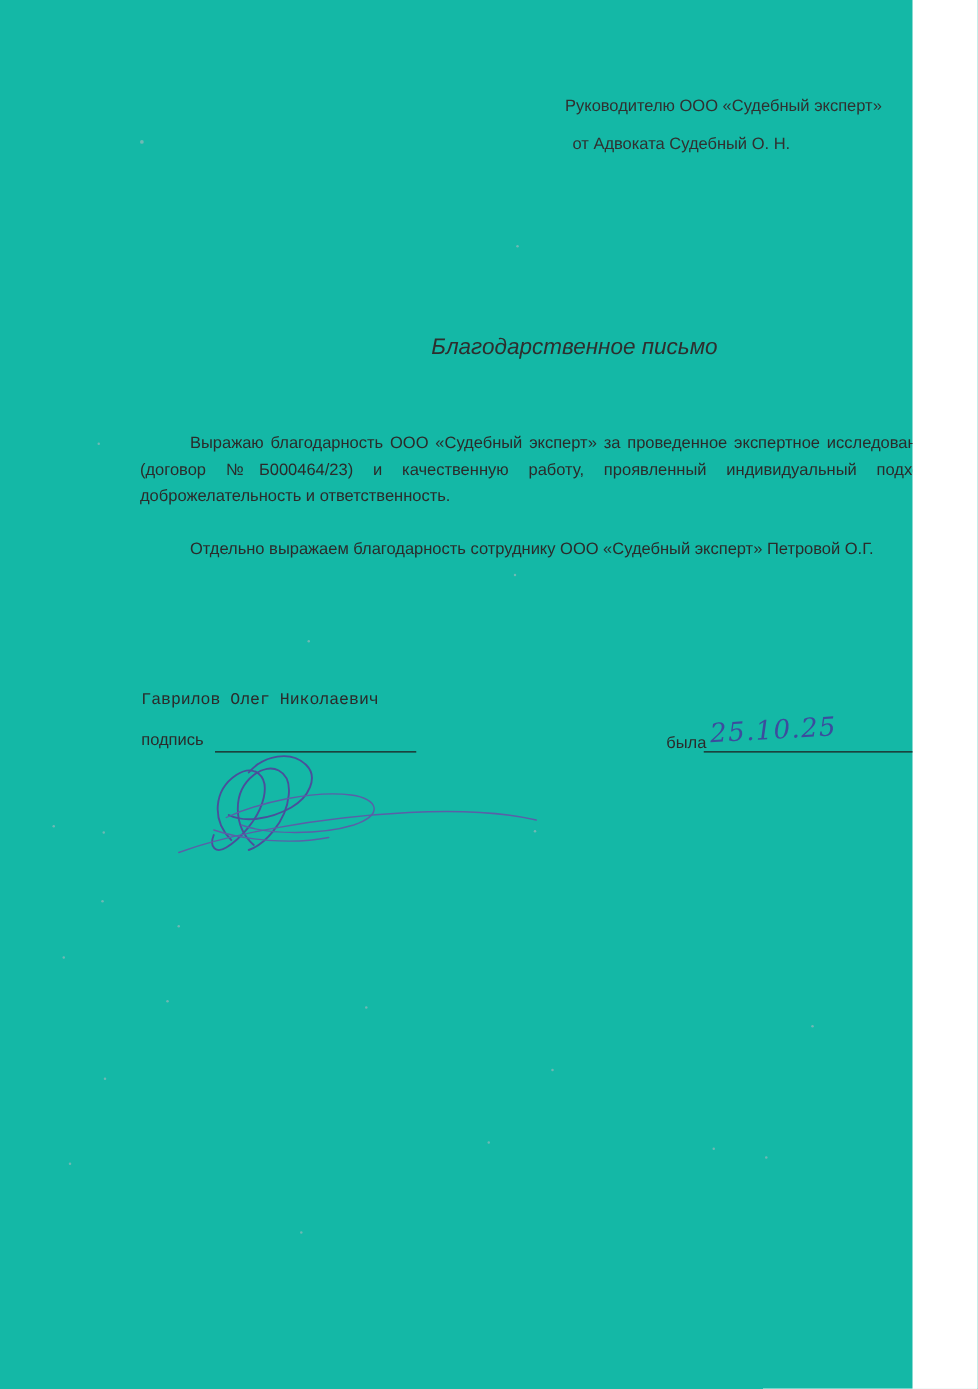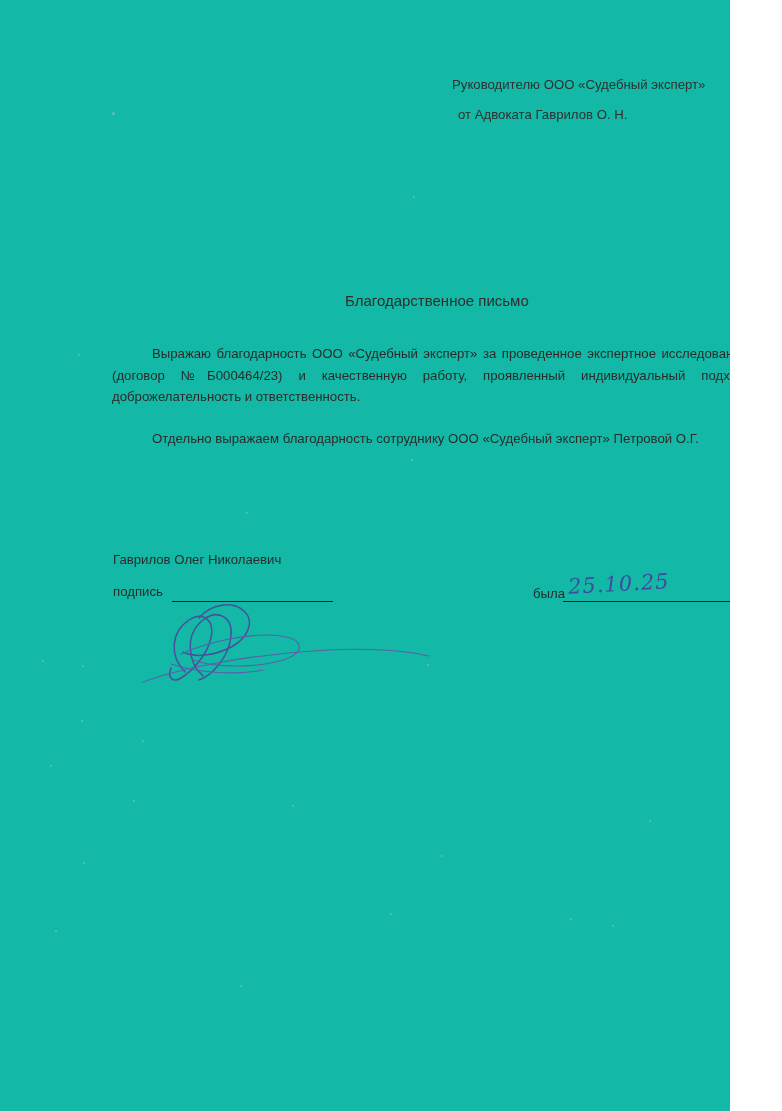--- a/index.html
+++ b/index.html
@@ -45,24 +45,25 @@
     color: #303030;
   }
   .addressee .line.second {
     padding-left: 6px;
   }
 
   
   .doc-title {
     position: absolute;
     left: 345px;
-    top: 292px;
-    font-size: 15px;
+    top: 267px;
+    font-size: 18px;
     color: #2e2e2e;
     white-space: nowrap;
+    font-style: italic;
   }
 
   
   .body-block {
     position: absolute;
     left: 112px;
     top: 343px;
     width: 636px;
   }
   .para {
@@ -91,20 +92,21 @@
   .sig-role {
     font-size: 13.2px;
     line-height: 20px;
     color: #2b2b2b;
   }
   .sig-name {
     font-size: 13.2px;
     line-height: 20px;
     margin-top: 13px;
     color: #2b2b2b;
+    font-family: Liberation Mono, monospace;
   }
   .sig-row {
     position: relative;
     margin-top: 14px;
     height: 24px;
   }
   .sig-label {
     position: absolute;
     left: 0;
     top: 0;
@@ -193,21 +195,21 @@
     <div class="speck" style="left:649px;top:820px;width:2px;height:2px;"></div>
     <div class="speck" style="left:390px;top:913px;width:2px;height:2px;"></div>
     <div class="speck" style="left:570px;top:918px;width:2px;height:2px;"></div>
     <div class="speck" style="left:612px;top:925px;width:2px;height:2px;"></div>
     <div class="speck" style="left:55px;top:930px;width:2px;height:2px;"></div>
     <div class="speck" style="left:240px;top:985px;width:2px;height:2px;"></div>
   </div>
 
   <div class="addressee">
     <div class="line">Руководителю ООО «Судебный эксперт»</div>
-    <div class="line second">от Адвоката Гаврилов О. Н.</div>
+    <div class="line second">от Адвоката Судебный О. Н.</div>
   </div>
 
   <div class="doc-title">Благодарственное письмо</div>
 
   <div class="body-block">
     <p class="para">Выражаю благодарность ООО «Судебный эксперт» за проведенное экспертное исследование (договор №Б000464/23) и качественную работу, проявленный индивидуальный подход, доброжелательность и ответственность.</p>
     <p class="para nojust last">Отдельно выражаем благодарность сотруднику ООО «Судебный эксперт» Петровой О.Г.</p>
   </div>
 
   <div class="sig-block">

